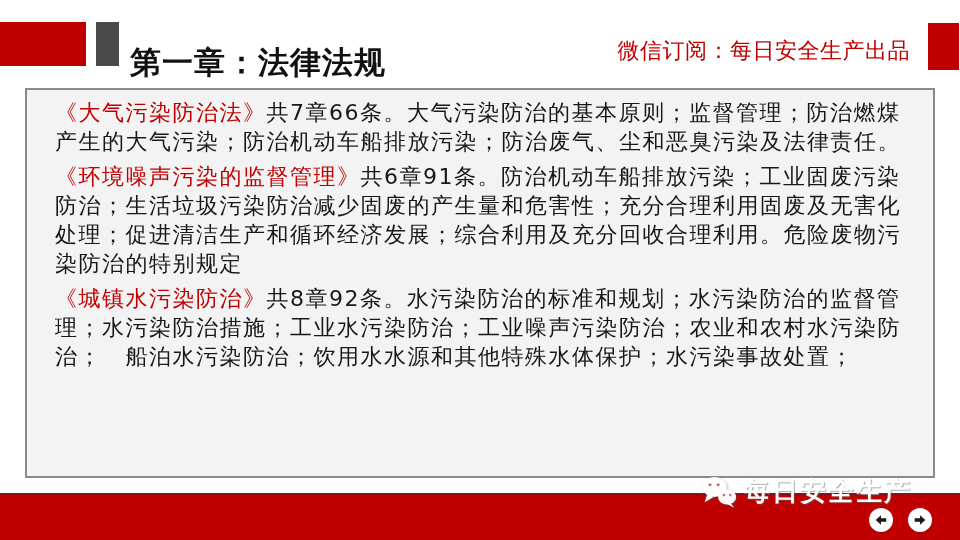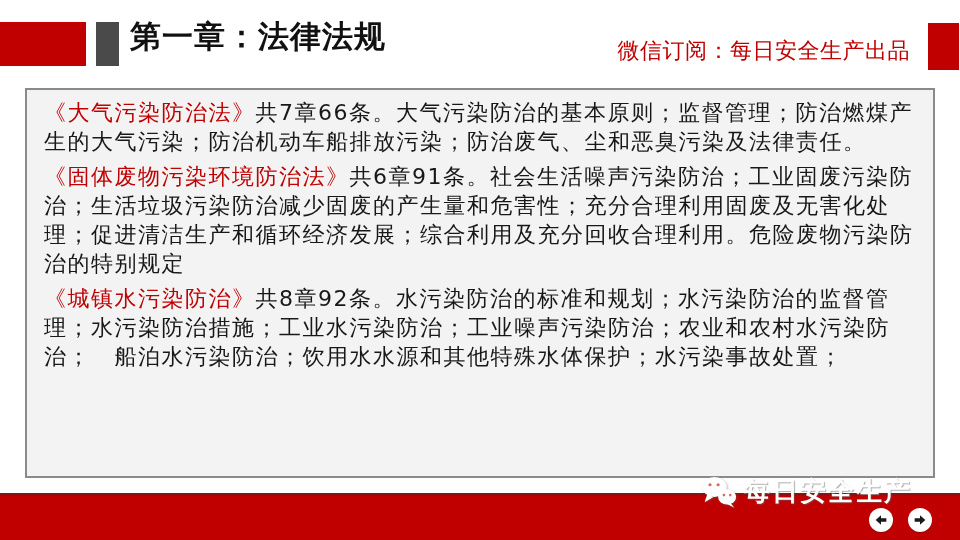--- a/index.html
+++ b/index.html
@@ -5,34 +5,34 @@
   html,body{margin:0;padding:0;}
   body{
     width:960px;height:540px;position:relative;overflow:hidden;
     background:#ffffff;
     font-family:"DejaVu Sans","Liberation Sans",sans-serif;
   }
   
   .hdr-red-rect{position:absolute;left:0;top:22px;width:86px;height:44px;background:#c00000;}
   .hdr-gray-rect{position:absolute;left:96px;top:22px;width:23px;height:44px;background:#4a4a4a;}
   .hdr-title{
-    position:absolute;left:130px;top:16px;
+    position:absolute;left:130px;top:42px;
     font-size:31px;font-weight:bold;color:#111;
     letter-spacing:1px;white-space:nowrap;
   }
   .hdr-sub{
     position:absolute;right:50px;top:36px;
     font-size:22px;color:#c00000;white-space:nowrap;letter-spacing:0.5px;
   }
   .hdr-right-square{position:absolute;right:1px;top:23px;width:31px;height:47px;background:#c00000;}
   
   .content-box{
     position:absolute;left:25px;top:88px;width:910px;height:390px;
     box-sizing:border-box;background:#f3f3f3;border:2px solid #8a8a8a;
-    padding:8px 12px 0 17px;
+    padding:8px 12px 0 28px;
   }
   .content-box p{
     margin:0 0 6px 0;
     font-size:22px;line-height:29px;letter-spacing:1.5px;
     color:#181818;text-align:left;
   }
   .content-box p .law{color:#c00000;}
   
   .bottom-band{
     position:absolute;left:0;top:493px;width:960px;height:47px;
@@ -66,21 +66,21 @@
 <div class="hdr-gray-rect"></div>
 <div class="hdr-title">第一章：法律法规</div>
 <div class="hdr-sub">微信订阅：每日安全生产出品</div>
 <div class="hdr-right-square"></div>
 
 <div class="content-box" id="paragraphs-host">
   <p><span class="law">《大气污染防治法》</span><span class="summary">共7章66条。大气污染防治的基本原则；监督管理；防治燃煤产生的大气污染；防治机动车船排放污染；防治废气、尘和恶臭污染及法律责任。</span></p>
 
 
 
-  <p><span class="law">《固体废物污染环境防治法》</span><span class="summary">共6章91条。社会生活噪声污染防治；工业固废污染防治；生活垃圾污染防治减少固废的产生量和危害性；充分合理利用固废及无害化处理；促进清洁生产和循环经济发展；综合利用及充分回收合理利用。危险废物污染防治的特别规定</span></p>
+  <p><span class="law">《环境噪声污染的监督管理》</span><span class="summary">共6章91条。防治机动车船排放污染；工业固废污染防治；生活垃圾污染防治减少固废的产生量和危害性；充分合理利用固废及无害化处理；促进清洁生产和循环经济发展；综合利用及充分回收合理利用。危险废物污染防治的特别规定</span></p>
 
   <p><span class="law">《城镇水污染防治》</span><span class="summary">共8章92条。水污染防治的标准和规划；水污染防治的监督管理；水污染防治措施；工业水污染防治；工业噪声污染防治；农业和农村水污染防治；　船泊水污染防治；饮用水水源和其他特殊水体保护；水污染事故处置；</span></p>
 </div>
 
 <div class="bottom-band"></div>
 
 <div class="brand">
   <svg class="wechat-svg" width="36" height="33" viewBox="0 0 40 36">
     <ellipse cx="15" cy="13" rx="13.5" ry="11" fill="#ffffff"></ellipse>
     <polygon points="7,21 4,30 14,24" fill="#ffffff"></polygon>

